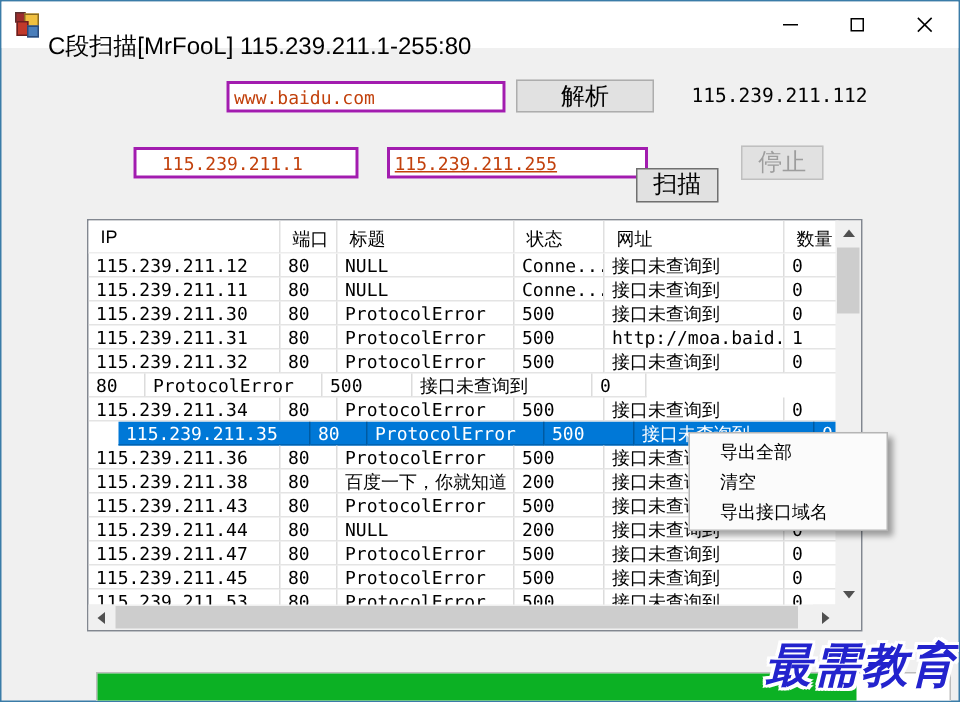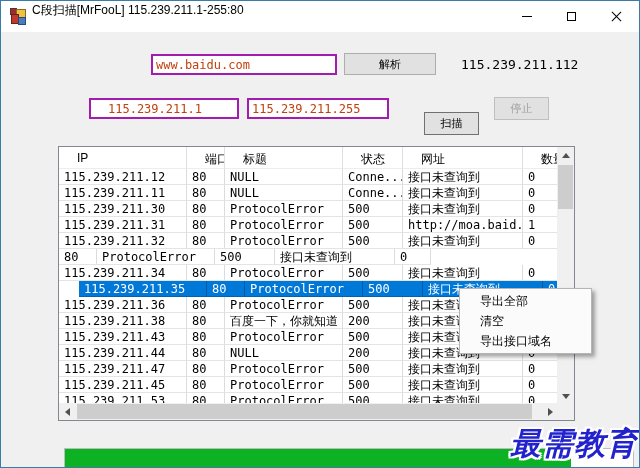--- a/index.html
+++ b/index.html
@@ -10,59 +10,59 @@
     border:1px solid #3a7ca8; overflow:hidden;
   }
   
   .titlebar { position:absolute; left:0; top:0; width:100%; height:31px; background:#ffffff; }
   .app-icon { position:absolute; left:9px; top:7px; width:17px; height:17px; }
   .app-icon .sq { position:absolute; }
   .sq1 { left:0; top:0; width:7px; height:7px; background:#9c2d2d; border:1px solid #5a3030; }
   .sq2 { left:6px; top:1px; width:10px; height:9px; background:#f0c040; border:1px solid #8a6a20; }
   .sq3 { left:1px; top:6px; width:8px; height:10px; background:#c0392b; border:1px solid #6a2020; }
   .sq4 { left:8px; top:9px; width:8px; height:8px; background:#4a7ebb; border:1px solid #2a4a7a; }
-  .title-text { position:absolute; left:31px; top:1px; font-size:12px; color:#000; white-space:nowrap; }
+  .title-text { position:absolute; left:31px; top:20px; font-size:16px; color:#000; white-space:nowrap; }
   .caption-btn { position:absolute; top:0; width:45px; height:31px; display:flex; align-items:center; justify-content:center; }
   .btn-min { right:90px; } .btn-max { right:45px; } .btn-close { right:0; }
   .glyph-min { width:10px; height:0; border-top:1px solid #000; }
   .glyph-max { width:9px; height:9px; border:1px solid #000; }
   .glyph-close { position:relative; width:11px; height:11px; }
   .glyph-close::before, .glyph-close::after {
     content:""; position:absolute; left:-1px; top:5px; width:13px; height:1px; background:#000;
   }
   .glyph-close::before { transform:rotate(45deg); }
   .glyph-close::after { transform:rotate(-45deg); }
   
   .txt {
     position:absolute; background:#fff; border:2px solid #a21caf; font-size:12px;
     font-family:"DejaVu Sans Mono","Liberation Mono",monospace; padding:1px 3px; color:#c2410c; outline:none;
   }
   .domain-input { left:150px; top:53px; width:186px; height:21px; }
   .ip-start    { left:88px;  top:97px; width:150px; height:21px;padding-left:17px; }
-  .ip-end      { left:246px; top:97px; width:142px; height:21px; }
+  .ip-end      { left:257px; top:97px; width:174px; height:21px;text-decoration:underline; }
   .btn {
-    position:absolute; background:#e1e1e1; border:1px solid #707070; font-size:11px;
+    position:absolute; background:#e1e1e1; border:1px solid #707070; font-size:16px;
     color:#000; text-align:center; cursor:default; font-family:"Liberation Sans","DejaVu Sans",sans-serif;
     display:flex; align-items:center; justify-content:center;
   }
   .btn-resolve { left:343px; top:52px; width:92px; height:22px; border-color:#adadad; }
   .btn-scan    { left:423px; top:96px; width:55px; height:23px;margin-top:15px; }
   .btn-stop    { left:493px; top:96px; width:55px; height:23px; border-color:#bfbfbf; color:#9d9d9d; }
   .resolved-ip {
     position:absolute; left:460px; top:56px; font-size:13px; color:#000;
     font-family:"DejaVu Sans Mono","Liberation Mono",monospace;
   }
   
   .listview {
     position:absolute; left:57px; top:145px; width:517px; height:275px;
     background:#fff; border:1px solid #828790; overflow:hidden;
   }
   .lv-header { position:absolute; left:0; top:0; height:22px; width:500px; display:flex; background:#fff; }
   .lv-hcell {
-    font-size:12px; color:#000; padding:4px 0 0 18px; border-right:1px solid #e0e0e0;
+    font-size:12px; color:#000; padding:4px 0 0 8px; border-right:1px solid #e0e0e0;
     border-bottom:1px solid #ededed; white-space:nowrap; overflow:hidden;
   }
   .lv-body { position:absolute; left:0; top:22px; width:500px; height:253px; overflow:hidden; }
   .lv-row { display:flex; width:500px; height:16px; }
   .lv-cell {
     font-size:12px; color:#000; line-height:16px; padding-left:5px;
     font-family:"DejaVu Sans Mono","Liberation Mono",monospace;
     border-right:1px solid #dcdcdc; border-bottom:1px solid #e4e4e4;
     white-space:nowrap; overflow:hidden;
   }

